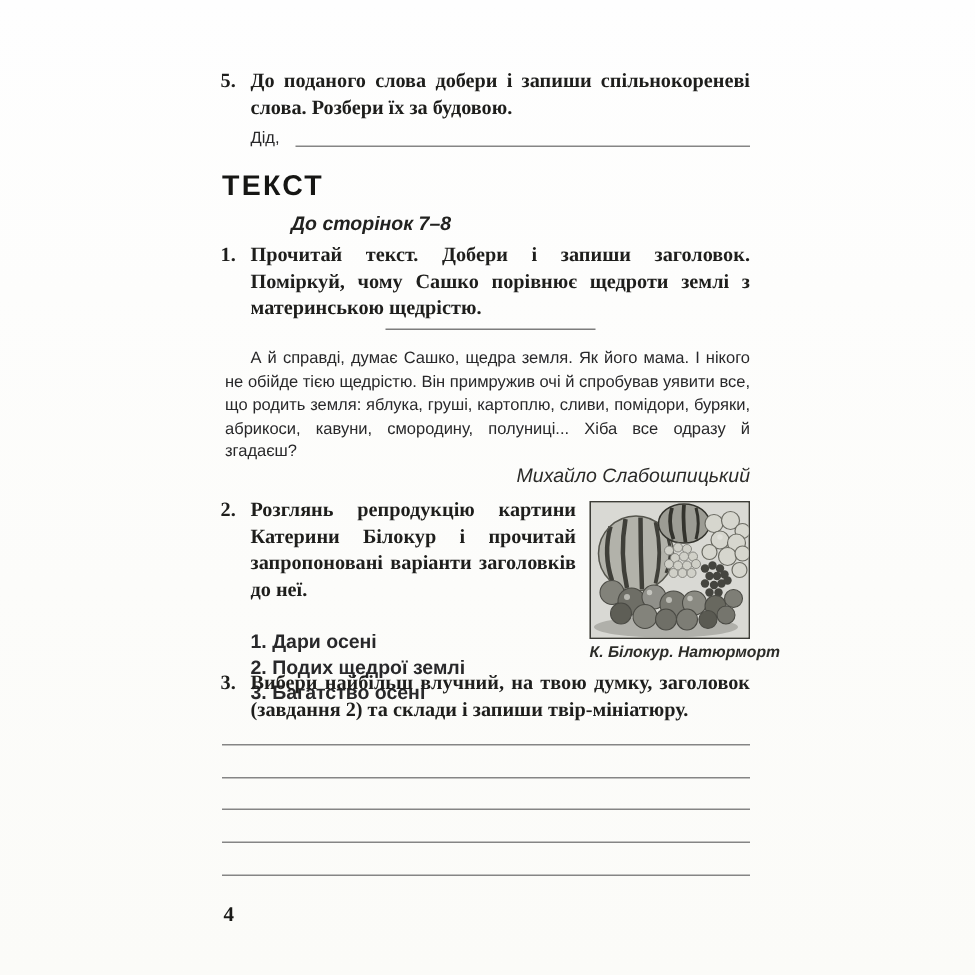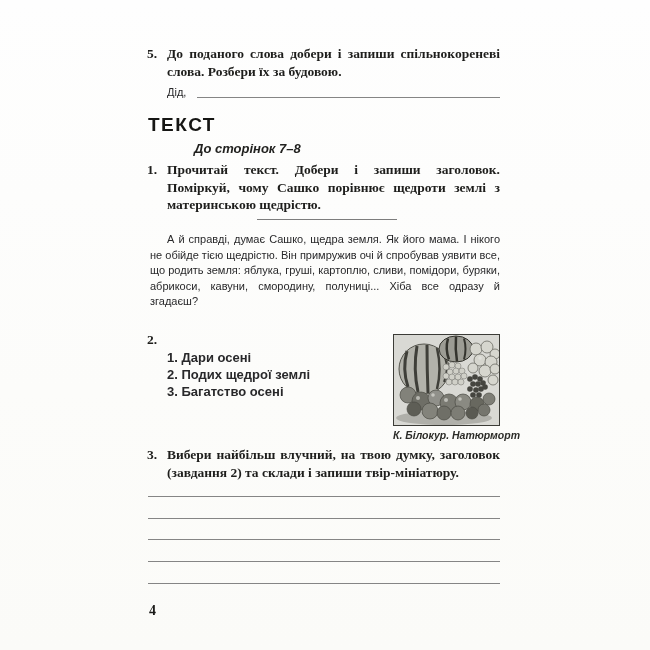--- a/index.html
+++ b/index.html
@@ -100,20 +100,21 @@
   <div id="section-subtitle" class="sans">До сторінок 7–8</div>
 
   <div class="task serifb" id="task1">
     <span class="num">1.</span>
     <p class="ttext">Прочитай текст. Добери і запиши заголовок. Поміркуй, чому Сашко порівнює щедроти землі з материнською щедрістю.</p>
   </div>
 
   <div id="title-blank"></div>
 
   <div id="passage" class="sans">А й справді, думає Сашко, щедра земля. Як його мама. І нікого не обійде тією щедрістю. Він примружив очі й спробував уявити все, що родить земля: яблука, груші, картоплю, сливи, помідори, буряки, абрикоси, кавуни, смородину, полуниці... Хіба все одразу й згадаєш?</div>
+  <div id="author" class="sans">Михайло Слабошпицький</div>
 
   <div class="task serifb" id="task2">
     <span class="num">2.</span>
 
     <figure id="figure">
       <svg width="105" height="90" viewBox="0 0 105 90" aria-hidden="true">
         <rect x="0" y="0" width="105" height="90" fill="#d9d9d4"></rect>
         <ellipse cx="50" cy="83" rx="48" ry="7" fill="#8e8e86" opacity="0.55"></ellipse>
 
         <circle cx="30" cy="34" r="25" fill="#b2b2aa"></circle>
@@ -191,20 +192,21 @@
           <circle cx="24" cy="63" r="2"></circle>
             <circle cx="52" cy="65" r="2"></circle>
             <circle cx="66" cy="64" r="1.8"></circle>
           <circle cx="39" cy="60" r="1.8"></circle>
             <circle cx="86" cy="23" r="1.8"></circle>
         </g>
       </svg>
       <figcaption class="sans">К. Білокур. Натюрморт</figcaption>
     </figure>
 
+    <p class="ttext">Розглянь репродукцію картини Катерини Білокур і прочитай запропоновані варіанти заголовків до неї.</p>
     <div class="options sans">
       <div>1. Дари осені</div>
       <div>2. Подих щедрої землі</div>
       <div>3. Багатство осені</div>
     </div>
   </div>
 
   <div class="task serifb" id="task3">
     <span class="num">3.</span>
     <p class="ttext">Вибери найбільш влучний, на твою думку, заголовок (завдання 2) та склади і запиши твір-мініатюру.</p>

